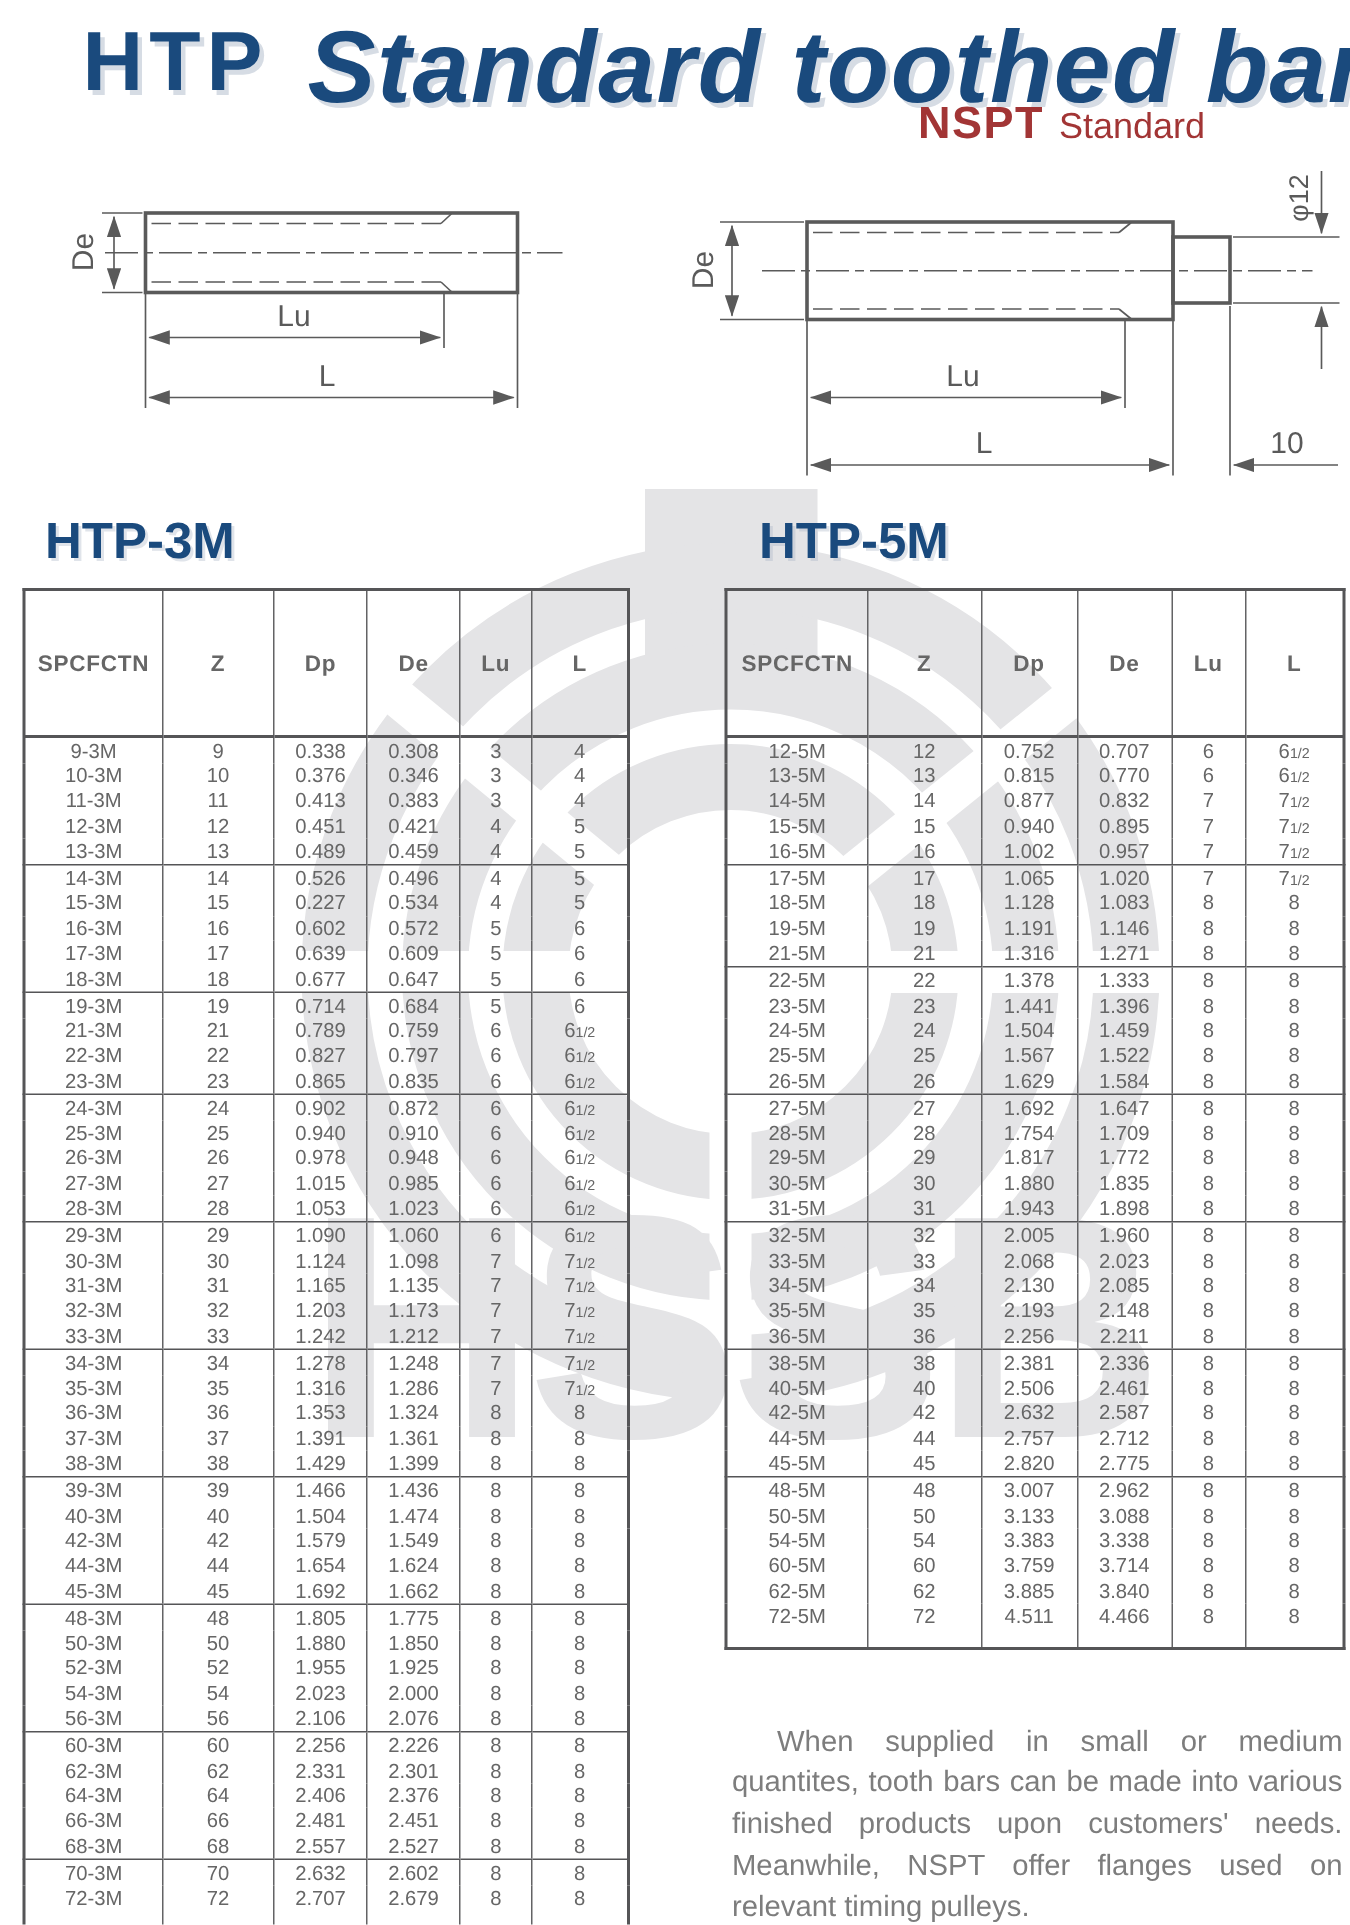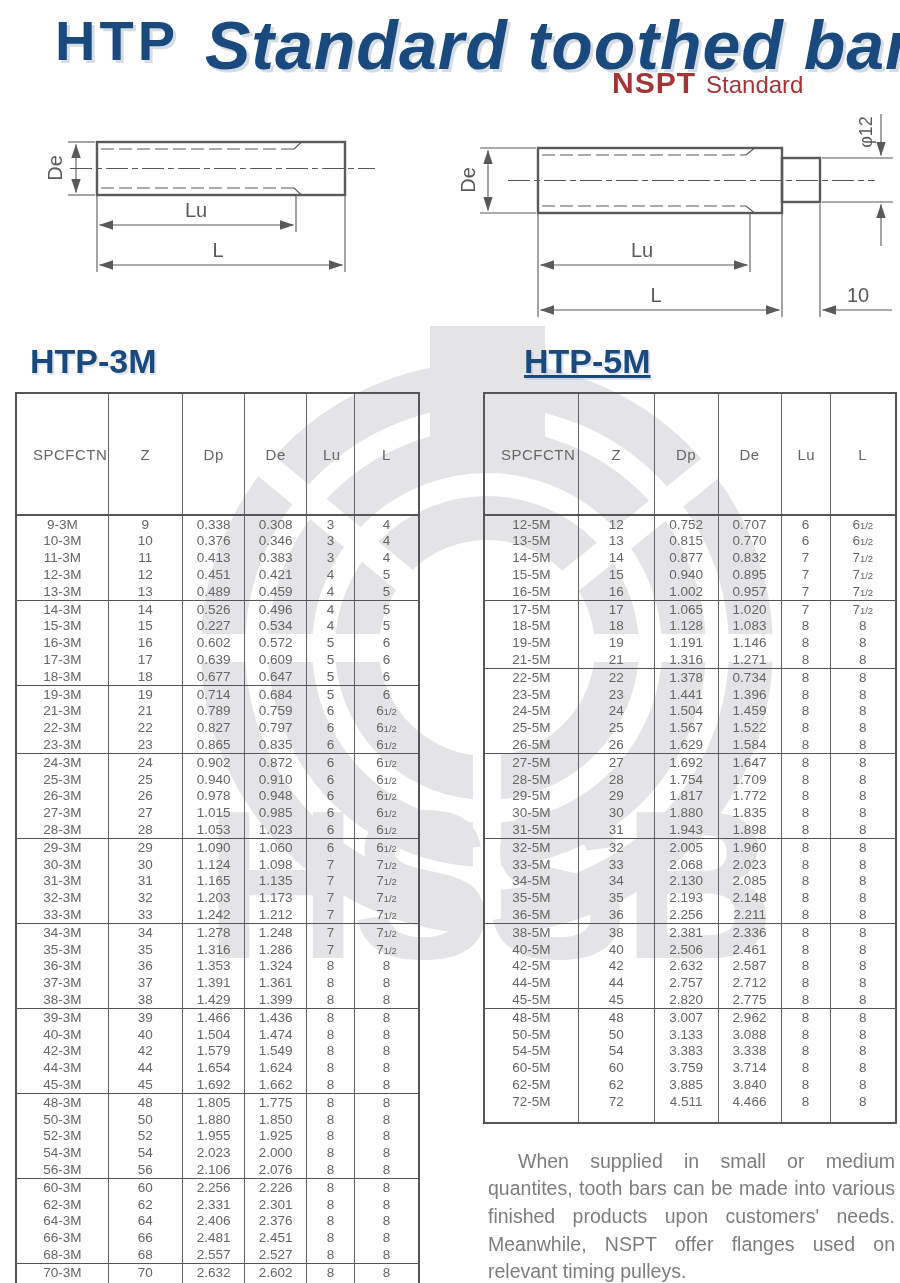--- a/index.html
+++ b/index.html
@@ -42,28 +42,28 @@
   
   .watermark{position:absolute;left:130px;top:318px;z-index:0;}
   .wm{stroke:var(--watermark);fill:none;}
   .wm-fill{fill:var(--watermark);}
   .wm-gap{stroke:#ffffff;fill:none;}
   .wm-text{fill:var(--watermark);font-weight:bold;font-family:"Liberation Sans",sans-serif;letter-spacing:-6px;}
   
   .tbl-title{position:absolute;font-size:34px;font-weight:bold;color:var(--title-blue);z-index:2;
     text-shadow:2px 2px 0 rgba(165,178,196,.35);}
   #title-3m{left:30px;top:342px;}
-  #title-5m{left:524px;top:342px;text-decoration:underline;}
+  #title-5m{left:506px;top:342px;}
   .tbl-wrap{position:absolute;z-index:1;}
   #table-3m-wrap{left:15px;top:392px;width:405px;}
   #table-5m-wrap{left:483px;top:392px;width:414px;}
   table.spec{width:100%;border-collapse:collapse;table-layout:fixed;border:2px solid var(--table-border);background:transparent;}
   table.spec th{
-    font-size:15px;font-weight:normal;color:var(--table-text);height:88px;
-    border-bottom:2px solid var(--table-border);text-align:center;padding:16px;letter-spacing:.5px;
+    font-size:15px;font-weight:bold;color:var(--table-text);height:88px;
+    border-bottom:2px solid var(--table-border);text-align:center;padding:4px;letter-spacing:.5px;
   }
   table.spec th + th, table.spec td + td{border-left:1.6px solid #636365;}
   table.spec td{
     font-size:13.5px;color:var(--table-text);text-align:center;height:16.8px;
     padding:0;line-height:1;white-space:nowrap;
   }
   table.spec tr.group-end td{border-bottom:1.6px solid var(--table-border);}
   table.spec tr.filler td{height:12px;}
   .frac{font-size:9.5px;letter-spacing:0;}
   
@@ -647,21 +647,21 @@
           <td>21</td>
           <td>1.316</td>
           <td>1.271</td>
           <td>8</td>
           <td>8</td>
         </tr>
         <tr>
           <td>22-5M</td>
           <td>22</td>
           <td>1.378</td>
-          <td>0.734</td>
+          <td>1.333</td>
           <td>8</td>
           <td>8</td>
         </tr>
         <tr>
           <td>23-5M</td>
           <td>23</td>
           <td>1.441</td>
           <td>1.396</td>
           <td>8</td>
           <td>8</td>

